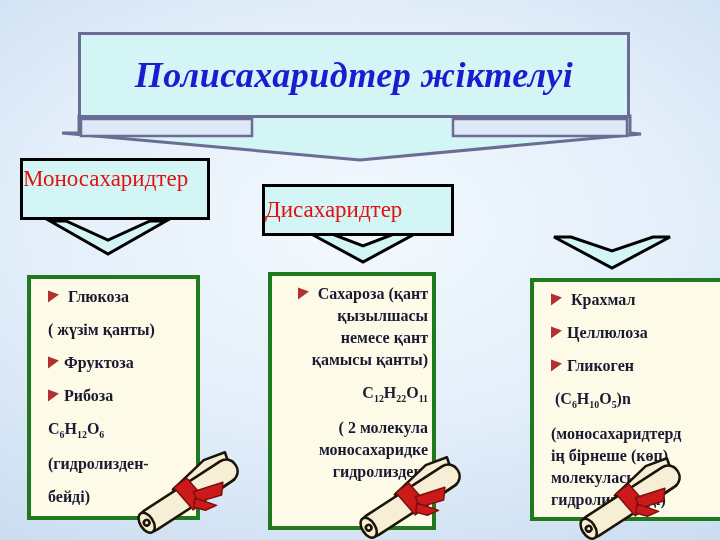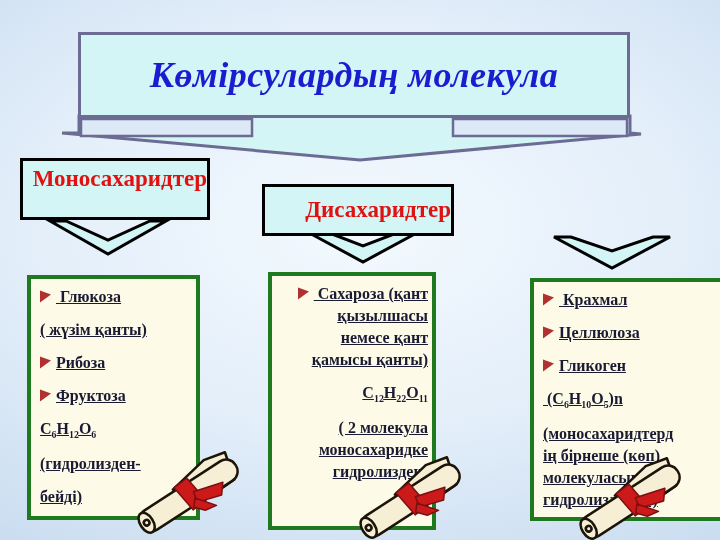--- a/index.html
+++ b/index.html
@@ -23,38 +23,38 @@
     display:flex;align-items:center;justify-content:center;z-index:3;
   }
   #title-box .t{
     font-weight:bold;font-style:italic;font-size:36px;color:var(--title-text,#1b1bd0);
     letter-spacing:.5px;
   }
 
   .cat{
     position:absolute;box-sizing:border-box;z-index:3;
     background:var(--shape-fill,#d4f5f5);border:3px solid #000;
-    display:flex;align-items:center;justify-content:flex-end;
-    font-weight:bold;font-size:23px;color:var(--category-text,#e01111);
+    display:flex;align-items:center;justify-content:flex-start;
+    font-weight:normal;font-size:23px;color:var(--category-text,#e01111);
   }
   #cat-mono{left:20px;top:158px;width:190px;height:62px;align-items:flex-start;padding-top:5px;}
   #cat-di{left:262px;top:184px;width:192px;height:52px;}
   #cat-poly{left:518px;top:180px;width:184px;height:56px;}
 
   .cbox{
     position:absolute;box-sizing:border-box;z-index:2;
     background:var(--box-fill,#fdfae8);border:4px solid var(--box-border,#1f7a1f);
     color:var(--body-text,#1a1a33);font-weight:bold;font-size:16px;
     padding:7px 4px 0 9px;overflow:hidden;
   }
   #box-mono{left:27px;top:275px;width:173px;height:245px;}
   #box-di{left:268px;top:272px;width:168px;height:258px;text-align:right;}
   #box-poly{left:530px;top:278px;width:196px;height:243px;}
 
-  p.item{margin:0 0 11px 0;line-height:1.38;white-space:pre-wrap;text-decoration:underline;}
+  p.item{margin:0 0 11px 8px;line-height:1.38;white-space:pre-wrap;}
   sub{font-size:.62em;}
   .bullet{
     display:inline-block;width:0;height:0;vertical-align:baseline;
     border-left:11px solid var(--bullet,#b13030);
     border-top:5px solid transparent;border-bottom:7px solid transparent;
     margin:0 5px 0 0;transform:skewY(-6deg);
   }
   .parch{fill:var(--parchment,#f6efd6);stroke:#1c1408;stroke-width:2.5;stroke-linejoin:round;}
   .ribbon{fill:var(--ribbon,#cc1a1a);stroke:#7c1010;stroke-width:1.5;stroke-linejoin:round;}
 </style>
@@ -83,39 +83,39 @@
     <path class="big-chevron" d="M 79 116 L 630 116 L 630 133 L 641 134 L 360 160 L 62 133 L 79 133 Z"></path>
     <rect class="notch" x="81" y="119" width="171" height="17"></rect>
     <rect class="notch" x="453" y="119" width="174" height="17"></rect>
 
     <path class="cat-arrow" d="M50,221 L108,254 L166,221 L150,221 L108,240 L66,221 Z"></path>
     <path class="cat-arrow" d="M302,229 L363,262 L424,229 L407,229 L363,246 L319,229 Z"></path>
     <path class="cat-arrow" d="M554,237 L612,268 L670,237 L653,237 L612,251 L571,237 Z"></path>
   </svg>
 
   <div id="title-box">
-    <span class="t">Көмірсулардың молекула</span>
+    <span class="t">Полисахаридтер жіктелуі</span>
   </div>
 
   <div class="cat" id="cat-mono">
     <span>Моносахаридтер</span>
   </div>
   <div class="cat" id="cat-di">
     <span>Дисахаридтер</span>
   </div>
 
   <div class="cbox" id="box-mono">
 
       <p class="item"><span class="bullet"></span><span> Глюкоза</span></p>
 
       <p class="item"><span>( жүзім қанты)</span></p>
 
+      <p class="item"><span class="bullet"></span><span>Фруктоза</span></p>
+
       <p class="item"><span class="bullet"></span><span>Рибоза</span></p>
-
-      <p class="item"><span class="bullet"></span><span>Фруктоза</span></p>
 
       <p class="item"><span>C<sub>6</sub>H<sub>12</sub>O<sub>6</sub></span></p>
 
       <p class="item"><span>(гидролизден-</span></p>
 
       <p class="item"><span>бейді)</span></p>
     </div>
 
   <div class="cbox" id="box-di">
 

